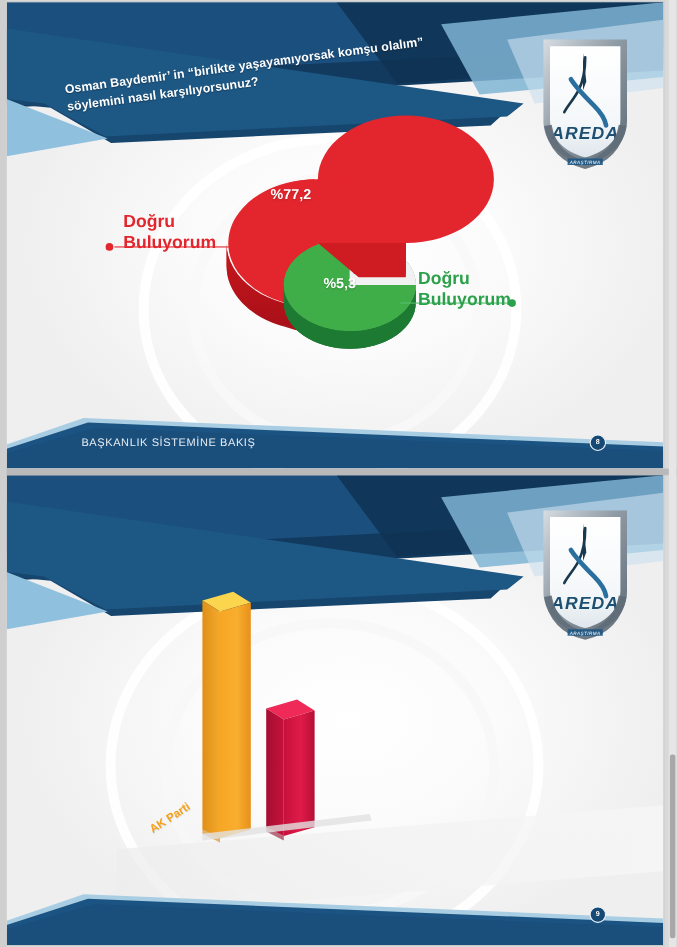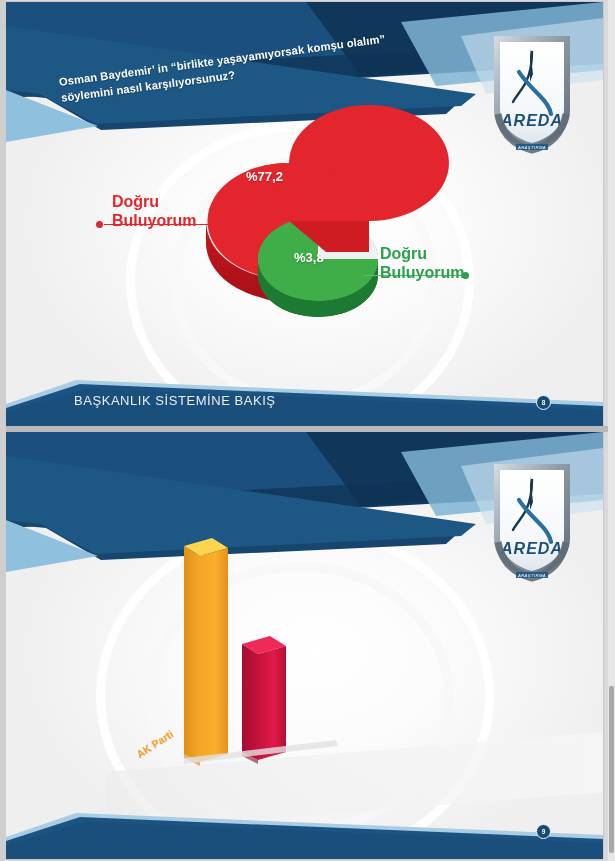--- a/index.html
+++ b/index.html
@@ -54,21 +54,21 @@
   
   .logo{position:absolute;width:92px;height:124px;font-style:italic;}
   #logo1{left:480px;top:28px;}
   #logo2{left:480px;top:458px;}
 
   
   .ftr{position:absolute;left:0;bottom:0;width:100%;height:70px;pointer-events:none;}
   .ftr svg{display:block;width:100%;height:100%;}
   .ftr-text{
     position:absolute;left:68px;bottom:18px;
-    color:#e8eef4;font-size:13px;letter-spacing:.55px;
+    color:#e8eef4;font-size:10px;letter-spacing:.55px;
     font-family:"Liberation Sans", sans-serif;
   }
   .pagebadge{
     position:absolute;right:52px;bottom:16px;
     width:15px;height:15px;border-radius:50%;
     background:#164a75;border:1.4px solid #eef3f7;
     color:#ffffff;font-size:6.5px;font-weight:bold;
     display:flex;align-items:center;justify-content:center;
     box-sizing:border-box;
   }
@@ -212,21 +212,21 @@
         <path d="M312,257 L312,215 A60,42 0 0 1 372,257 Z" fill="#f1f1f1"></path>
         <path d="M312,215 A60,42 0 0 1 372,257 L312,257 Z" fill="#f1f1f1"></path>
 
         <path d="M283,219 L363,219 L363,247 L316,247 A80,58 0 0 0 283,219 Z" fill="#cf1c23"></path>
         <path d="M283,161 A80,58 0 0 1 363,219 L283,219 Z" fill="#e3262d"></path>
         <path d="M283,219 L363,219 L363,250 L320,250 Z" fill="#cf1c23"></path>
       </svg>
     </div>
 
     <div class="pielabel" id="plabel-red">%77,2</div>
-    <div class="pielabel" id="plabel-green">%3,8</div>
+    <div class="pielabel" id="plabel-green">%5,3</div>
 
     <div class="legline" id="legline-left"></div>
     <div class="legdot" id="legdot-left"></div>
     <div class="leg" id="leg-left">
       <span>Doğru</span>
       <span>Buluyorum</span>
     </div>
 
     <div class="legline" id="legline-right"></div>
     <div class="legdot" id="legdot-right"></div>

